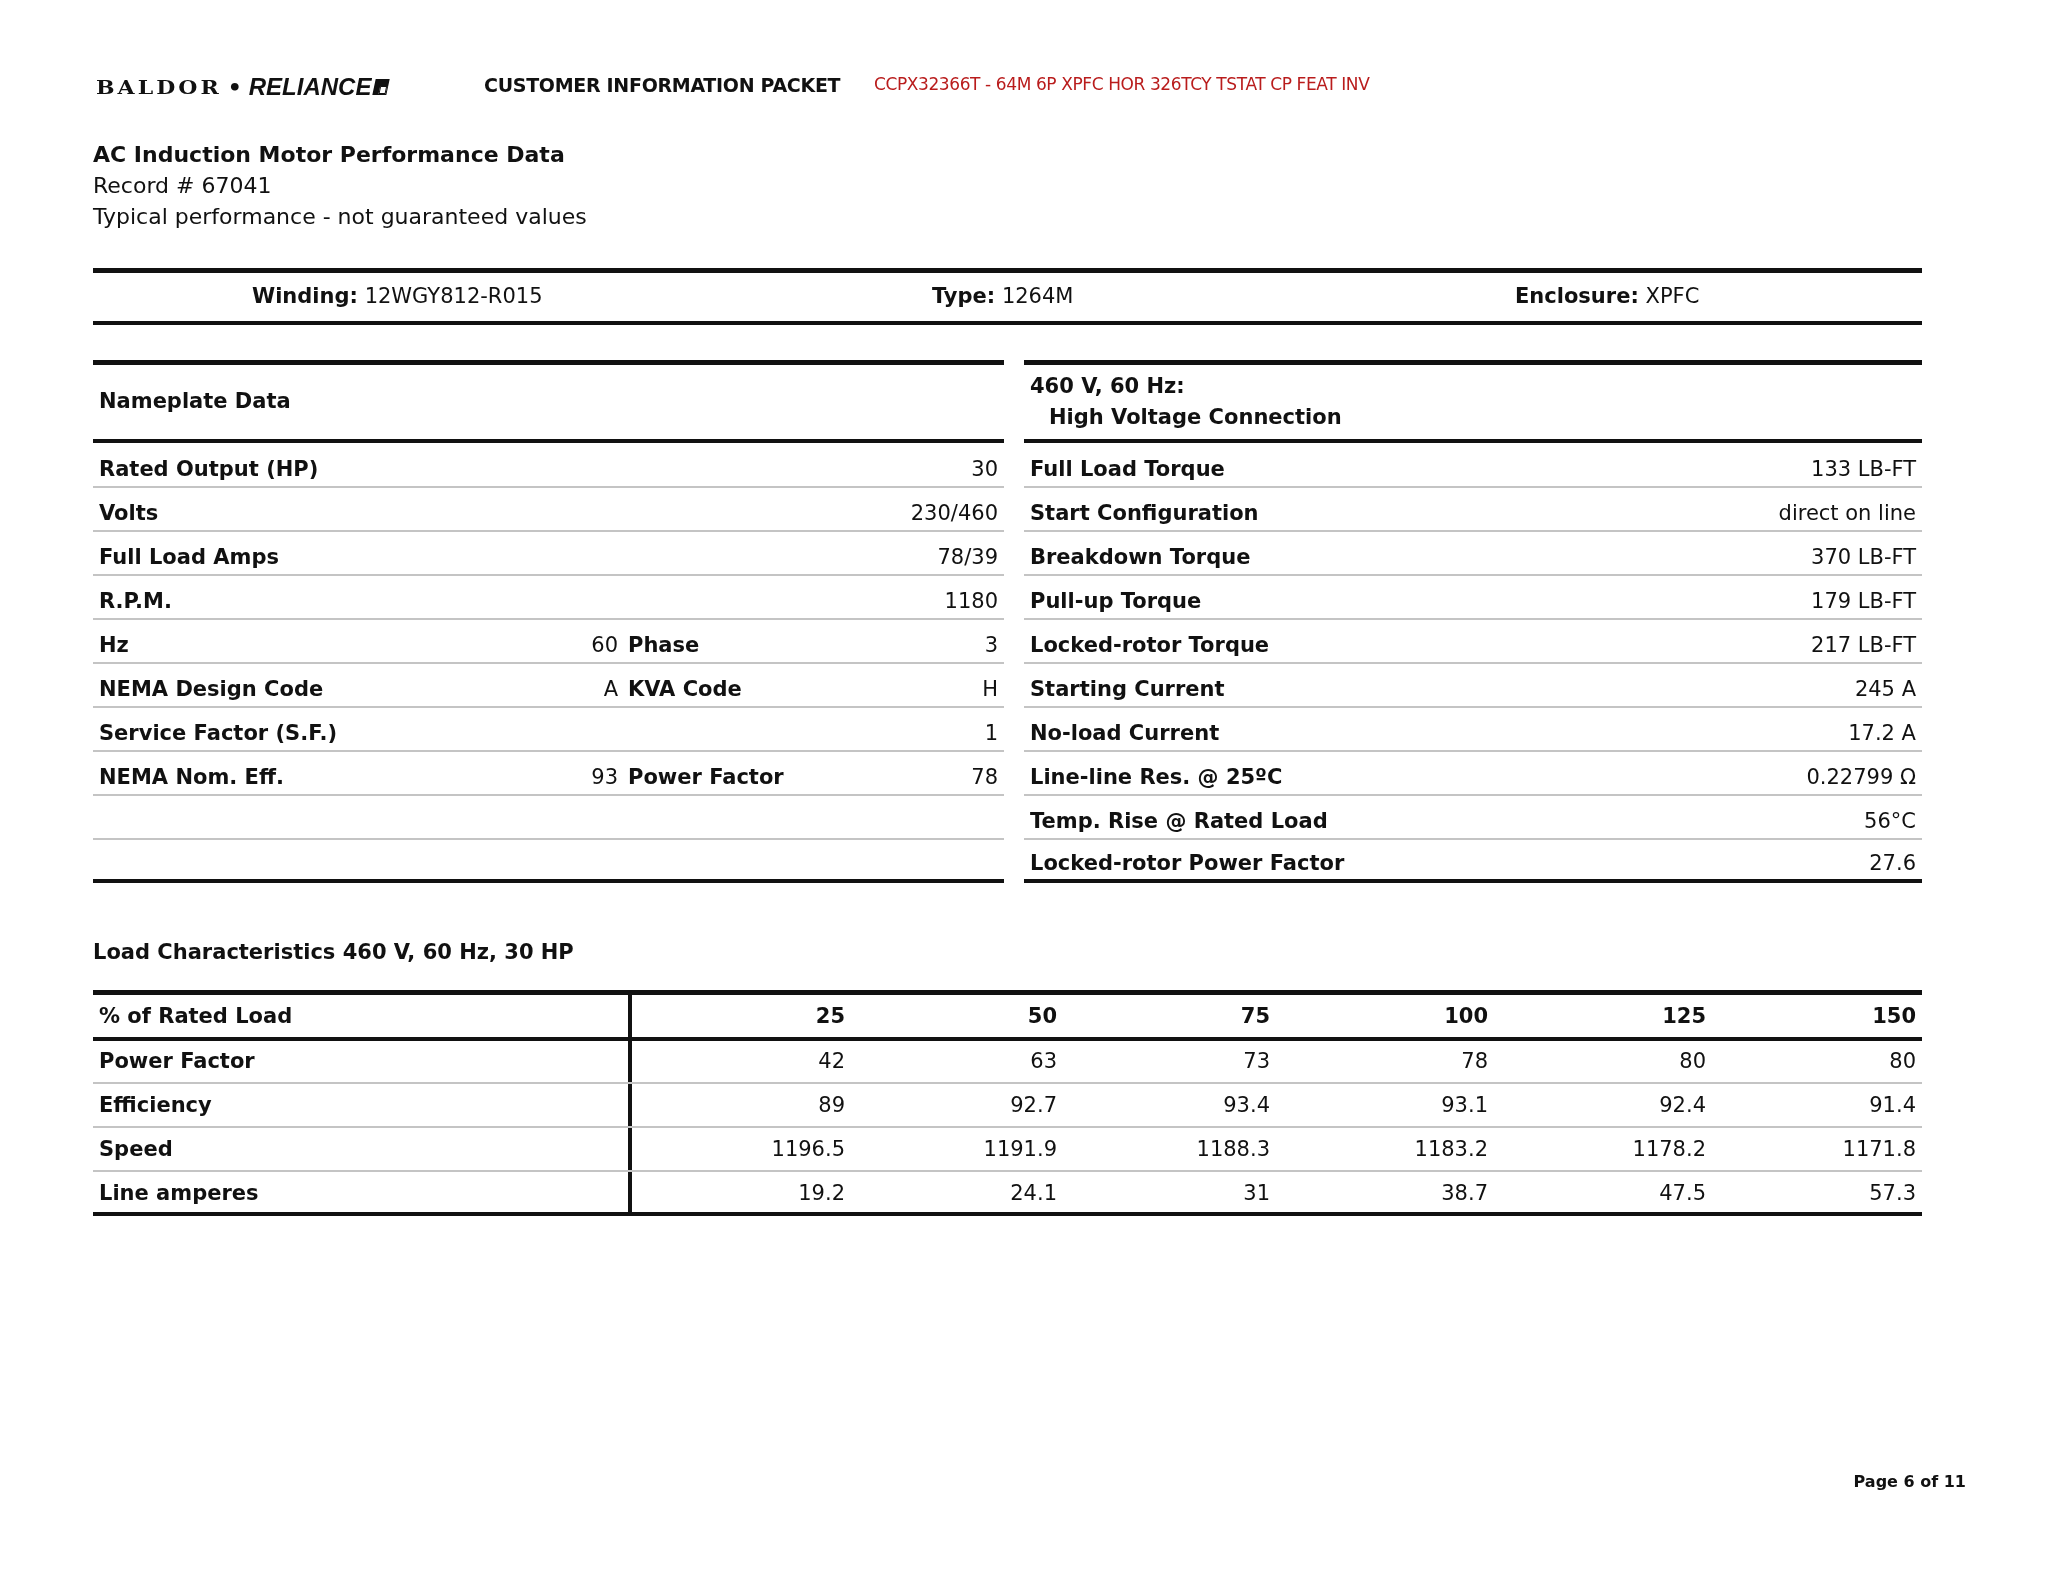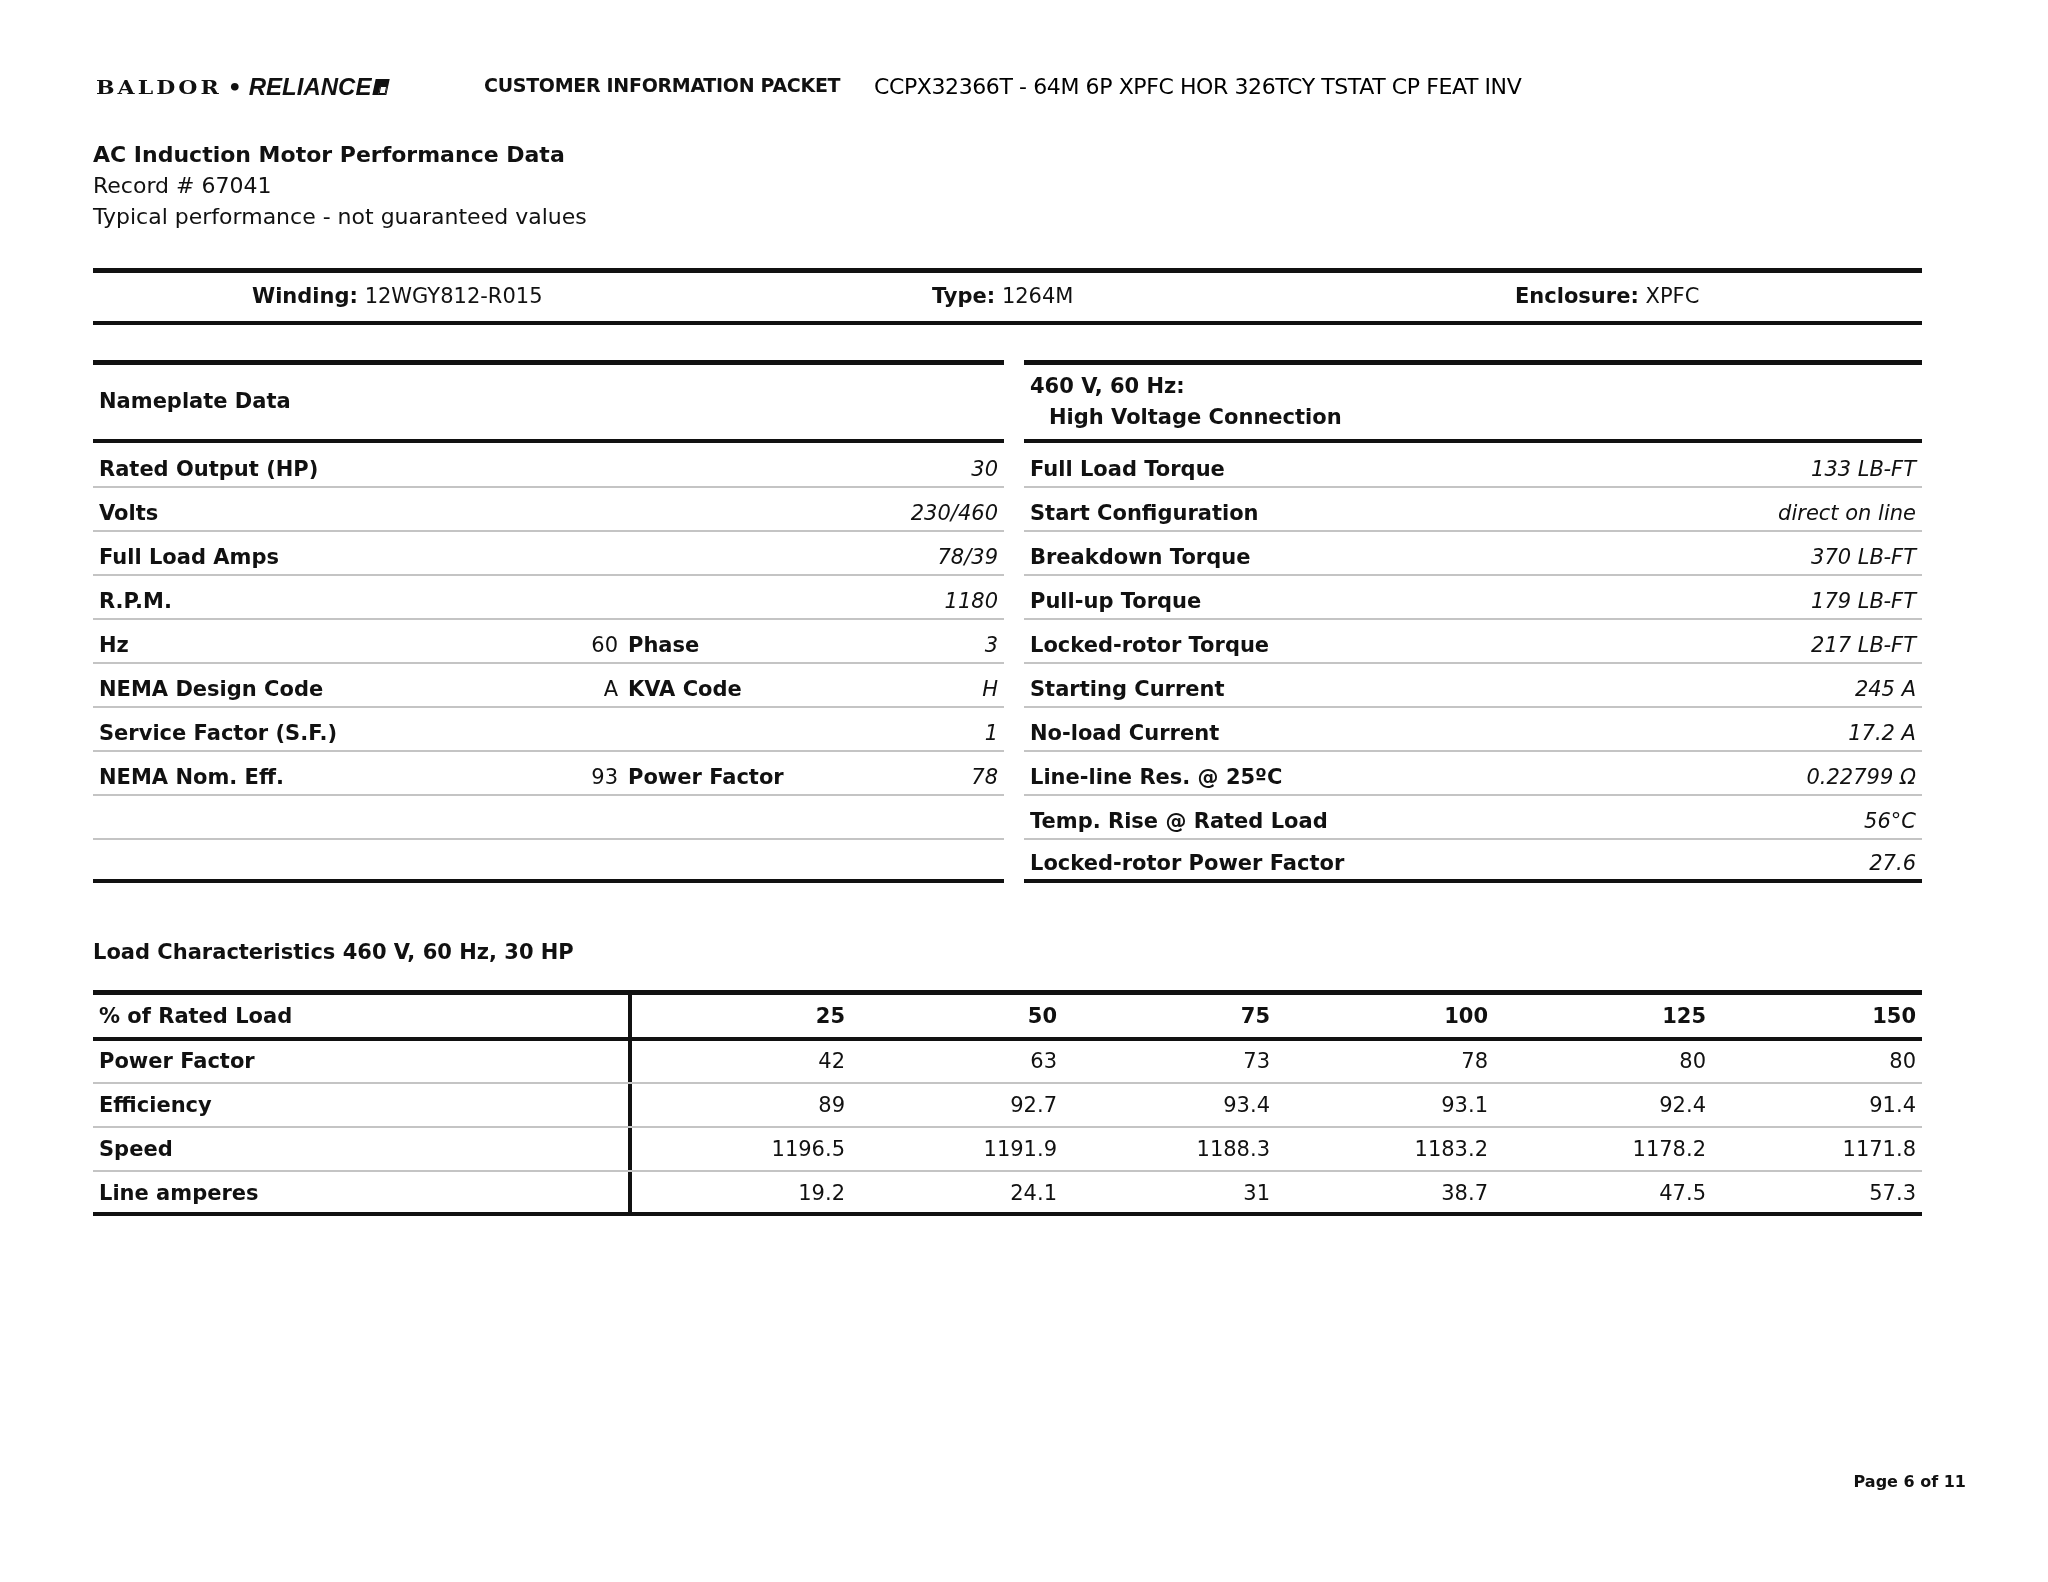--- a/index.html
+++ b/index.html
@@ -5,32 +5,32 @@
   html, body { margin:0; padding:0; background:#ffffff; }
   body { width:2048px; height:1582px; position:relative; overflow:hidden; color:#111; font-family:"DejaVu Sans", sans-serif; }
   .abs { position:absolute; }
   .logo { left:96px; top:73px; display:flex; align-items:center; font-size:22px; letter-spacing:1px; }
   .logo .baldor { font-family:"DejaVu Serif", serif; font-weight:bold; letter-spacing:3px; transform:scaleY(0.85); }
   .logo .dot { margin:0 6px; font-weight:bold; }
   .logo .rel { font-family:"Liberation Sans", sans-serif; font-style:italic; font-weight:bold; font-size:24px; letter-spacing:0px; }
   .logo .mark { display:inline-block; width:14px; height:16px; background:#111; margin-left:3px; transform:skewX(-12deg); position:relative; }
   .logo .mark::after { content:""; position:absolute; right:1px; bottom:1px; width:5px; height:6px; background:#fff; border:1px solid #111; }
   .cip { left:484px; top:74px; font-size:19px; font-weight:bold; font-family:"DejaVu Sans", sans-serif; letter-spacing:-0.3px; }
-  .model { left:874px; top:74px; font-size:22px; font-family:"DejaVu Sans", sans-serif; letter-spacing:-0.4px; color:#000000; }
+  .model { left:874px; top:74px; font-size:17px; font-family:"DejaVu Sans", sans-serif; letter-spacing:-0.4px; color:#b91c1c; }
   .t1 { left:93px; top:142px; font-size:22px; font-weight:bold; }
   .t2 { left:93px; top:173px; font-size:22px; }
   .t3 { left:93px; top:204px; font-size:22px; }
   .rule { position:absolute; background:#111; }
   .thin { position:absolute; background:#c4c4c4; height:2px; }
   .wrow { top:284px; font-size:21px; }
   .wrow b { font-weight:bold; }
   .tbl { position:absolute; font-size:21px; }
   .row { position:absolute; left:0; right:0; height:50px; display:flex; align-items:center; }
   .row .lbl { font-weight:bold; position:absolute; left:6px; }
-  .row .val { position:absolute; right:6px;font-style:italic; }
+  .row .val { position:absolute; right:6px; }
   .row .mval { position:absolute; }
   .row .mlbl { position:absolute; font-weight:bold; }
   .sechead { font-weight:bold; font-size:21px; position:absolute; }
   .lc-title { left:93px; top:940px; font-size:21px; font-weight:bold; }
   .lc { position:absolute; left:93px; top:990px; width:1829px; font-size:21px; }
   .lc .r { position:absolute; left:0; width:1829px; height:42px; }
   .lc .c0 { position:absolute; left:6px; font-weight:bold; top:9px; }
   .lc .cv { position:absolute; top:9px; text-align:right; width:150px; }
   .lc .hdrcell { font-weight:bold; }
   .footer { right:82px; top:1472px; font-size:16px; font-weight:bold;text-align:right; }

